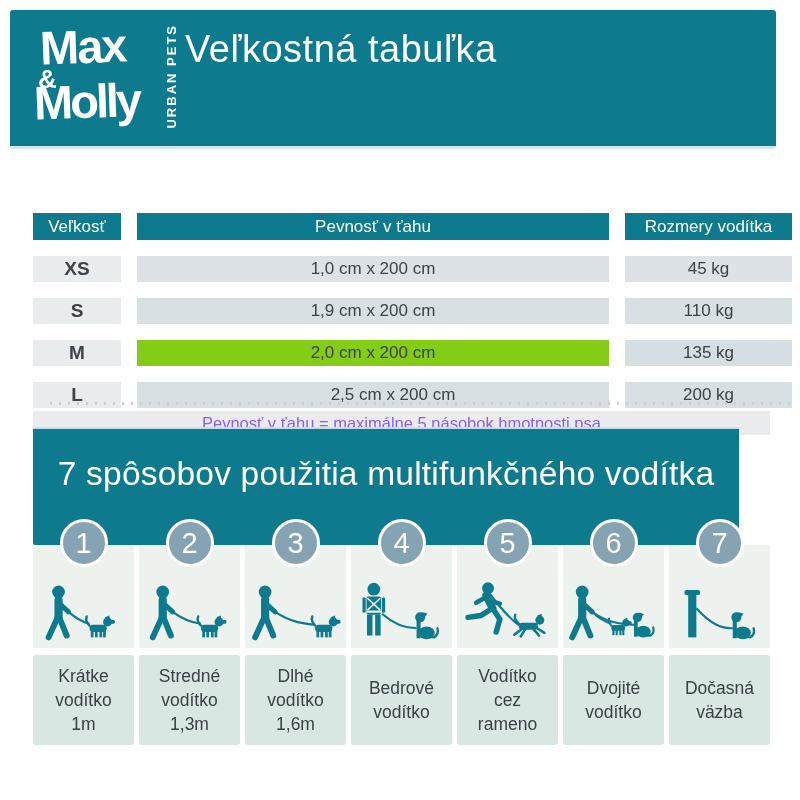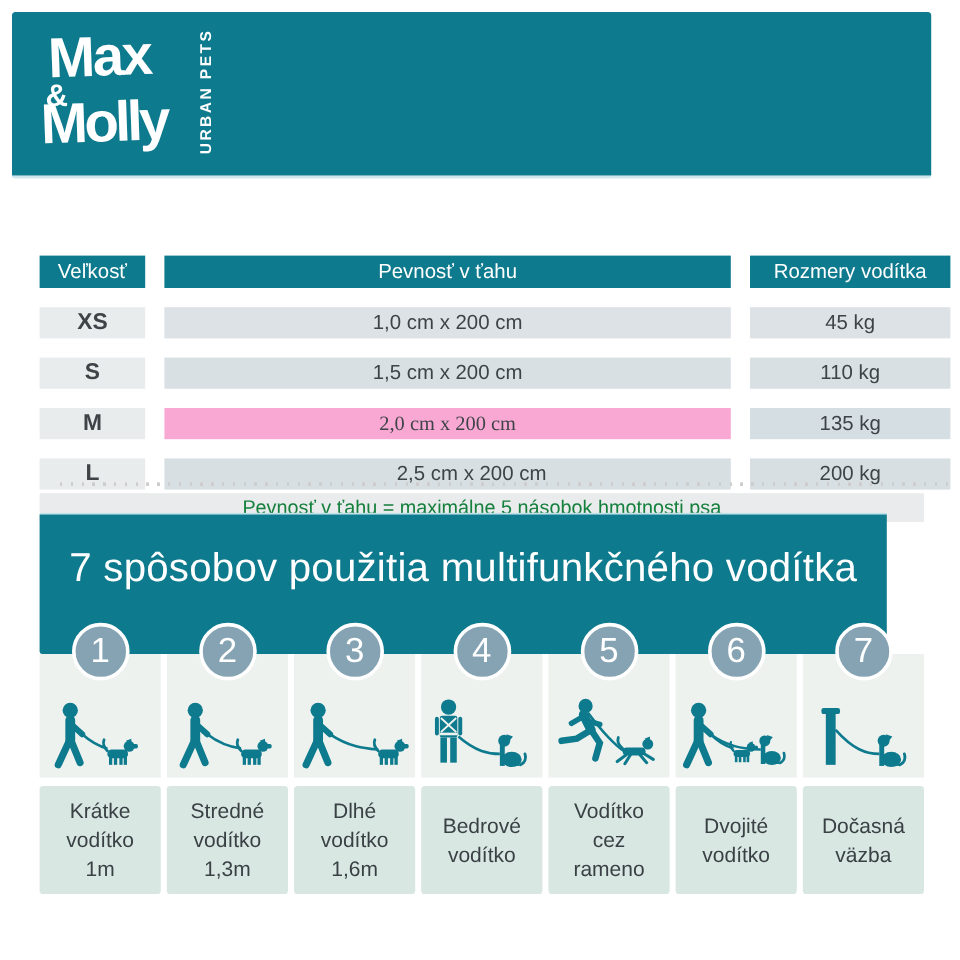--- a/index.html
+++ b/index.html
@@ -18,21 +18,21 @@
   .title-main{font-size:38px;font-weight:400;letter-spacing:0.5px;}
   .title-sub{font-size:34px;font-weight:400;margin-top:12px;letter-spacing:0.5px;}
 
   
   .size-table{position:absolute;left:33px;top:213px;width:737px;}
   .tbl-grid{display:grid;grid-template-columns:88px 472px 167px;column-gap:5px;row-gap:3px;gap:16px;}
   .th{background:#0e7a8d;color:#fff;font-size:17px;height:27px;display:flex;align-items:center;justify-content:center;}
   .cell{height:26px;display:flex;align-items:center;justify-content:center;color:#3d4347;font-size:17px;}
   .cell-size{background:#e9eced;font-size:19px;font-weight:700;}
   .footnote{margin-top:3px;height:24px;background:#e9ebec;display:flex;align-items:center;justify-content:center;
-            color:#15803d;font-size:16.5px;}
+            color:#8b5cf6;font-size:16.5px;}
 
   
   .dots{position:absolute;left:50px;top:402px;width:745px;height:3px;
         background-image:repeating-linear-gradient(90deg,#cdcdcd 0 2px,transparent 2px 9px);}
 
   
   .usage-box{position:absolute;left:33px;top:427px;width:706px;height:118px;background:#0e7a8d;
              border-top:2px solid #bfe1e9;box-sizing:border-box;border-radius:2px;}
   .usage-title{color:#fff;font-size:33.5px;font-weight:400;text-align:center;margin-top:26px;letter-spacing:0.2px;}
   .usage-cols{position:absolute;left:33px;top:545px;width:737px;display:grid;
@@ -153,36 +153,37 @@
 </svg>
 
 <div class="banner">
   <div class="logo">
     <div class="logo-max">Max</div>
     <div class="logo-amp">&amp;</div>
     <div class="logo-molly">Molly</div>
     <div class="logo-vert">URBAN PETS</div>
   </div>
   <div class="titles">
+    <div class="title-main">Veľkostná tabuľka</div>
   </div>
 </div>
 
 <div class="size-table">
   <div class="tbl-grid" id="table-grid">
     <div class="th">Veľkosť</div>
     <div class="th">Pevnosť v ťahu</div>
     <div class="th">Rozmery vodítka</div>
   <div class="cell cell-size r0 c">XS</div>
       <div class="cell cell-val c r0" style="background: rgb(221, 226, 230);">1,0 cm x 200 cm</div>
       <div class="cell cell-val c r0" style="background: rgb(221, 226, 230);">45 kg</div>
       <div class="cell cell-size r1 c">S</div>
-      <div class="cell cell-val c r1" style="background: rgb(217, 224, 228);">1,5 cm x 200 cm</div>
+      <div class="cell cell-val c r1" style="background: rgb(217, 224, 228);">1,9 cm x 200 cm</div>
       <div class="cell cell-val c r1" style="background: rgb(217, 224, 228); text-align: center;">110 kg</div>
       <div class="cell cell-size r2 c">M</div>
-      <div class="cell cell-val c r2" style="background: #f9a8d4; font-family: Liberation Serif, serif;">2,0 cm x 200 cm</div>
+      <div class="cell cell-val c r2" style="background: #84cc16;">2,0 cm x 200 cm</div>
       <div class="cell cell-val c r2" style="background: rgb(213, 222, 226);">135 kg</div>
       <div class="cell cell-size r3 c">L</div>
       <div class="cell cell-val c r3" style="background: rgb(215, 223, 227); padding-left: 40px;">2,5 cm x 200 cm</div>
       <div class="cell cell-val c r3" style="background: rgb(215, 223, 227);">200 kg</div>
     </div>
   <div class="footnote">Pevnosť v ťahu = maximálne 5 násobok hmotnosti psa</div>
 </div>
 
 <div class="dots"></div>
 

